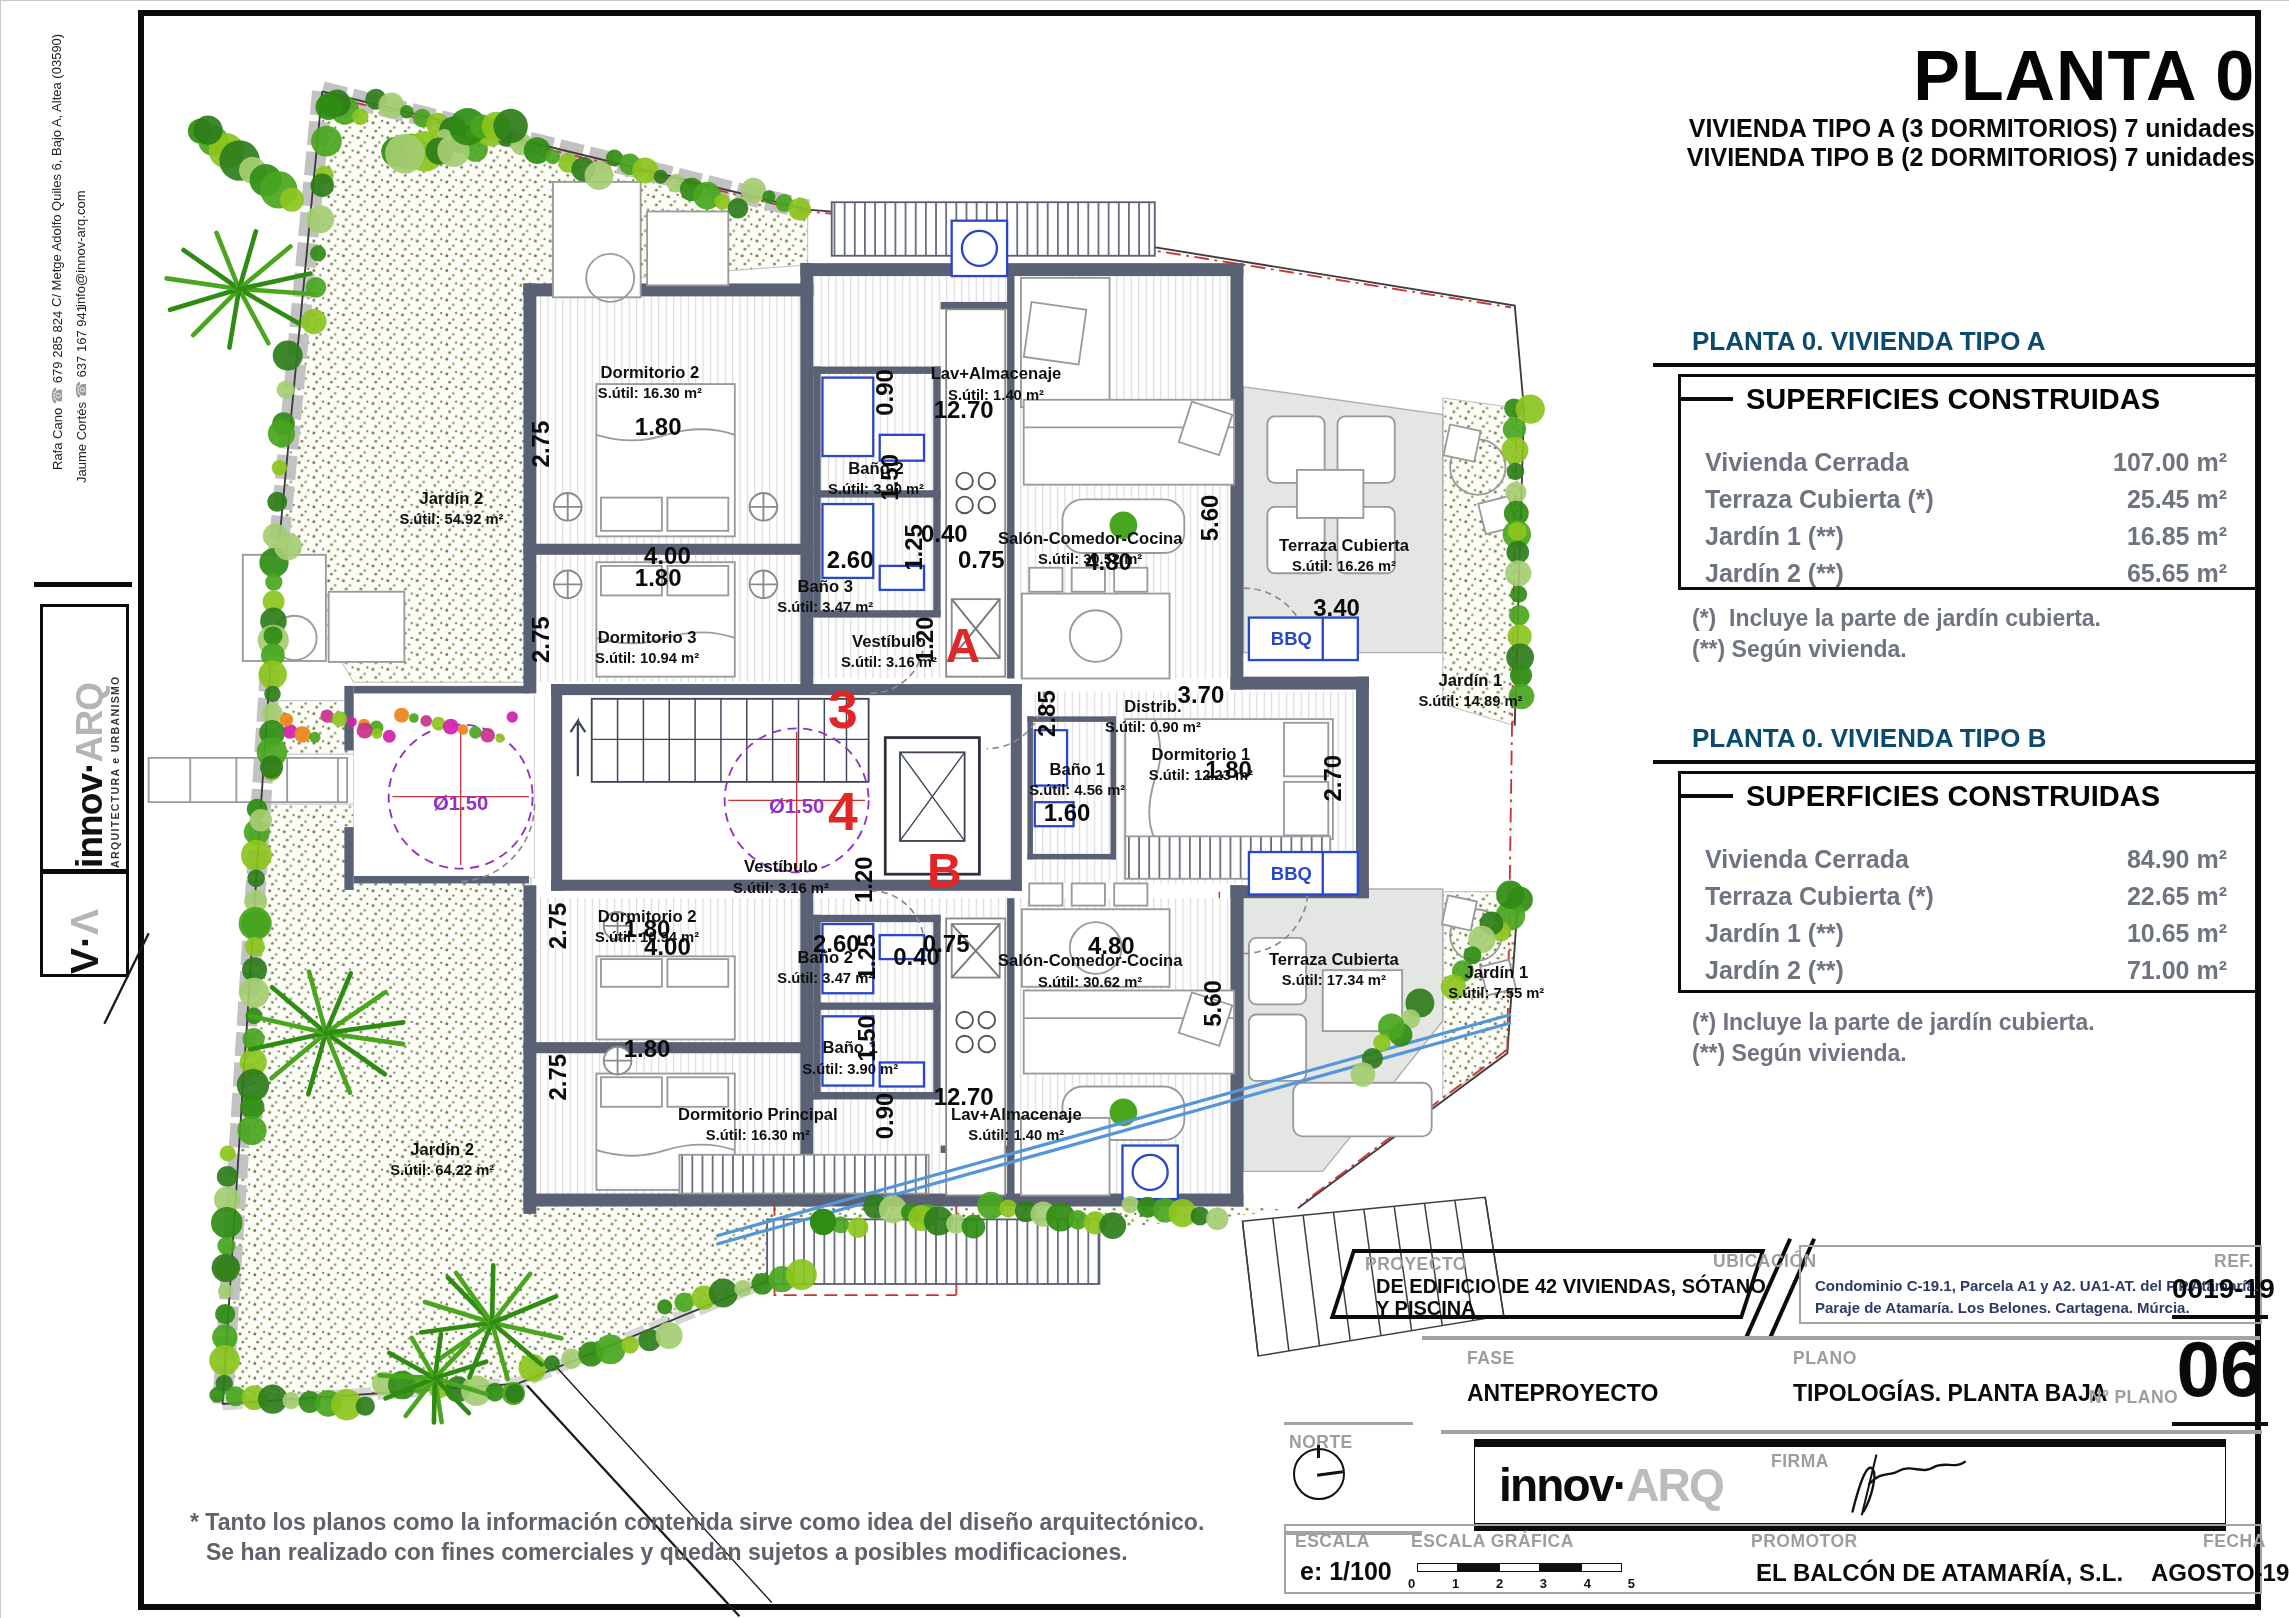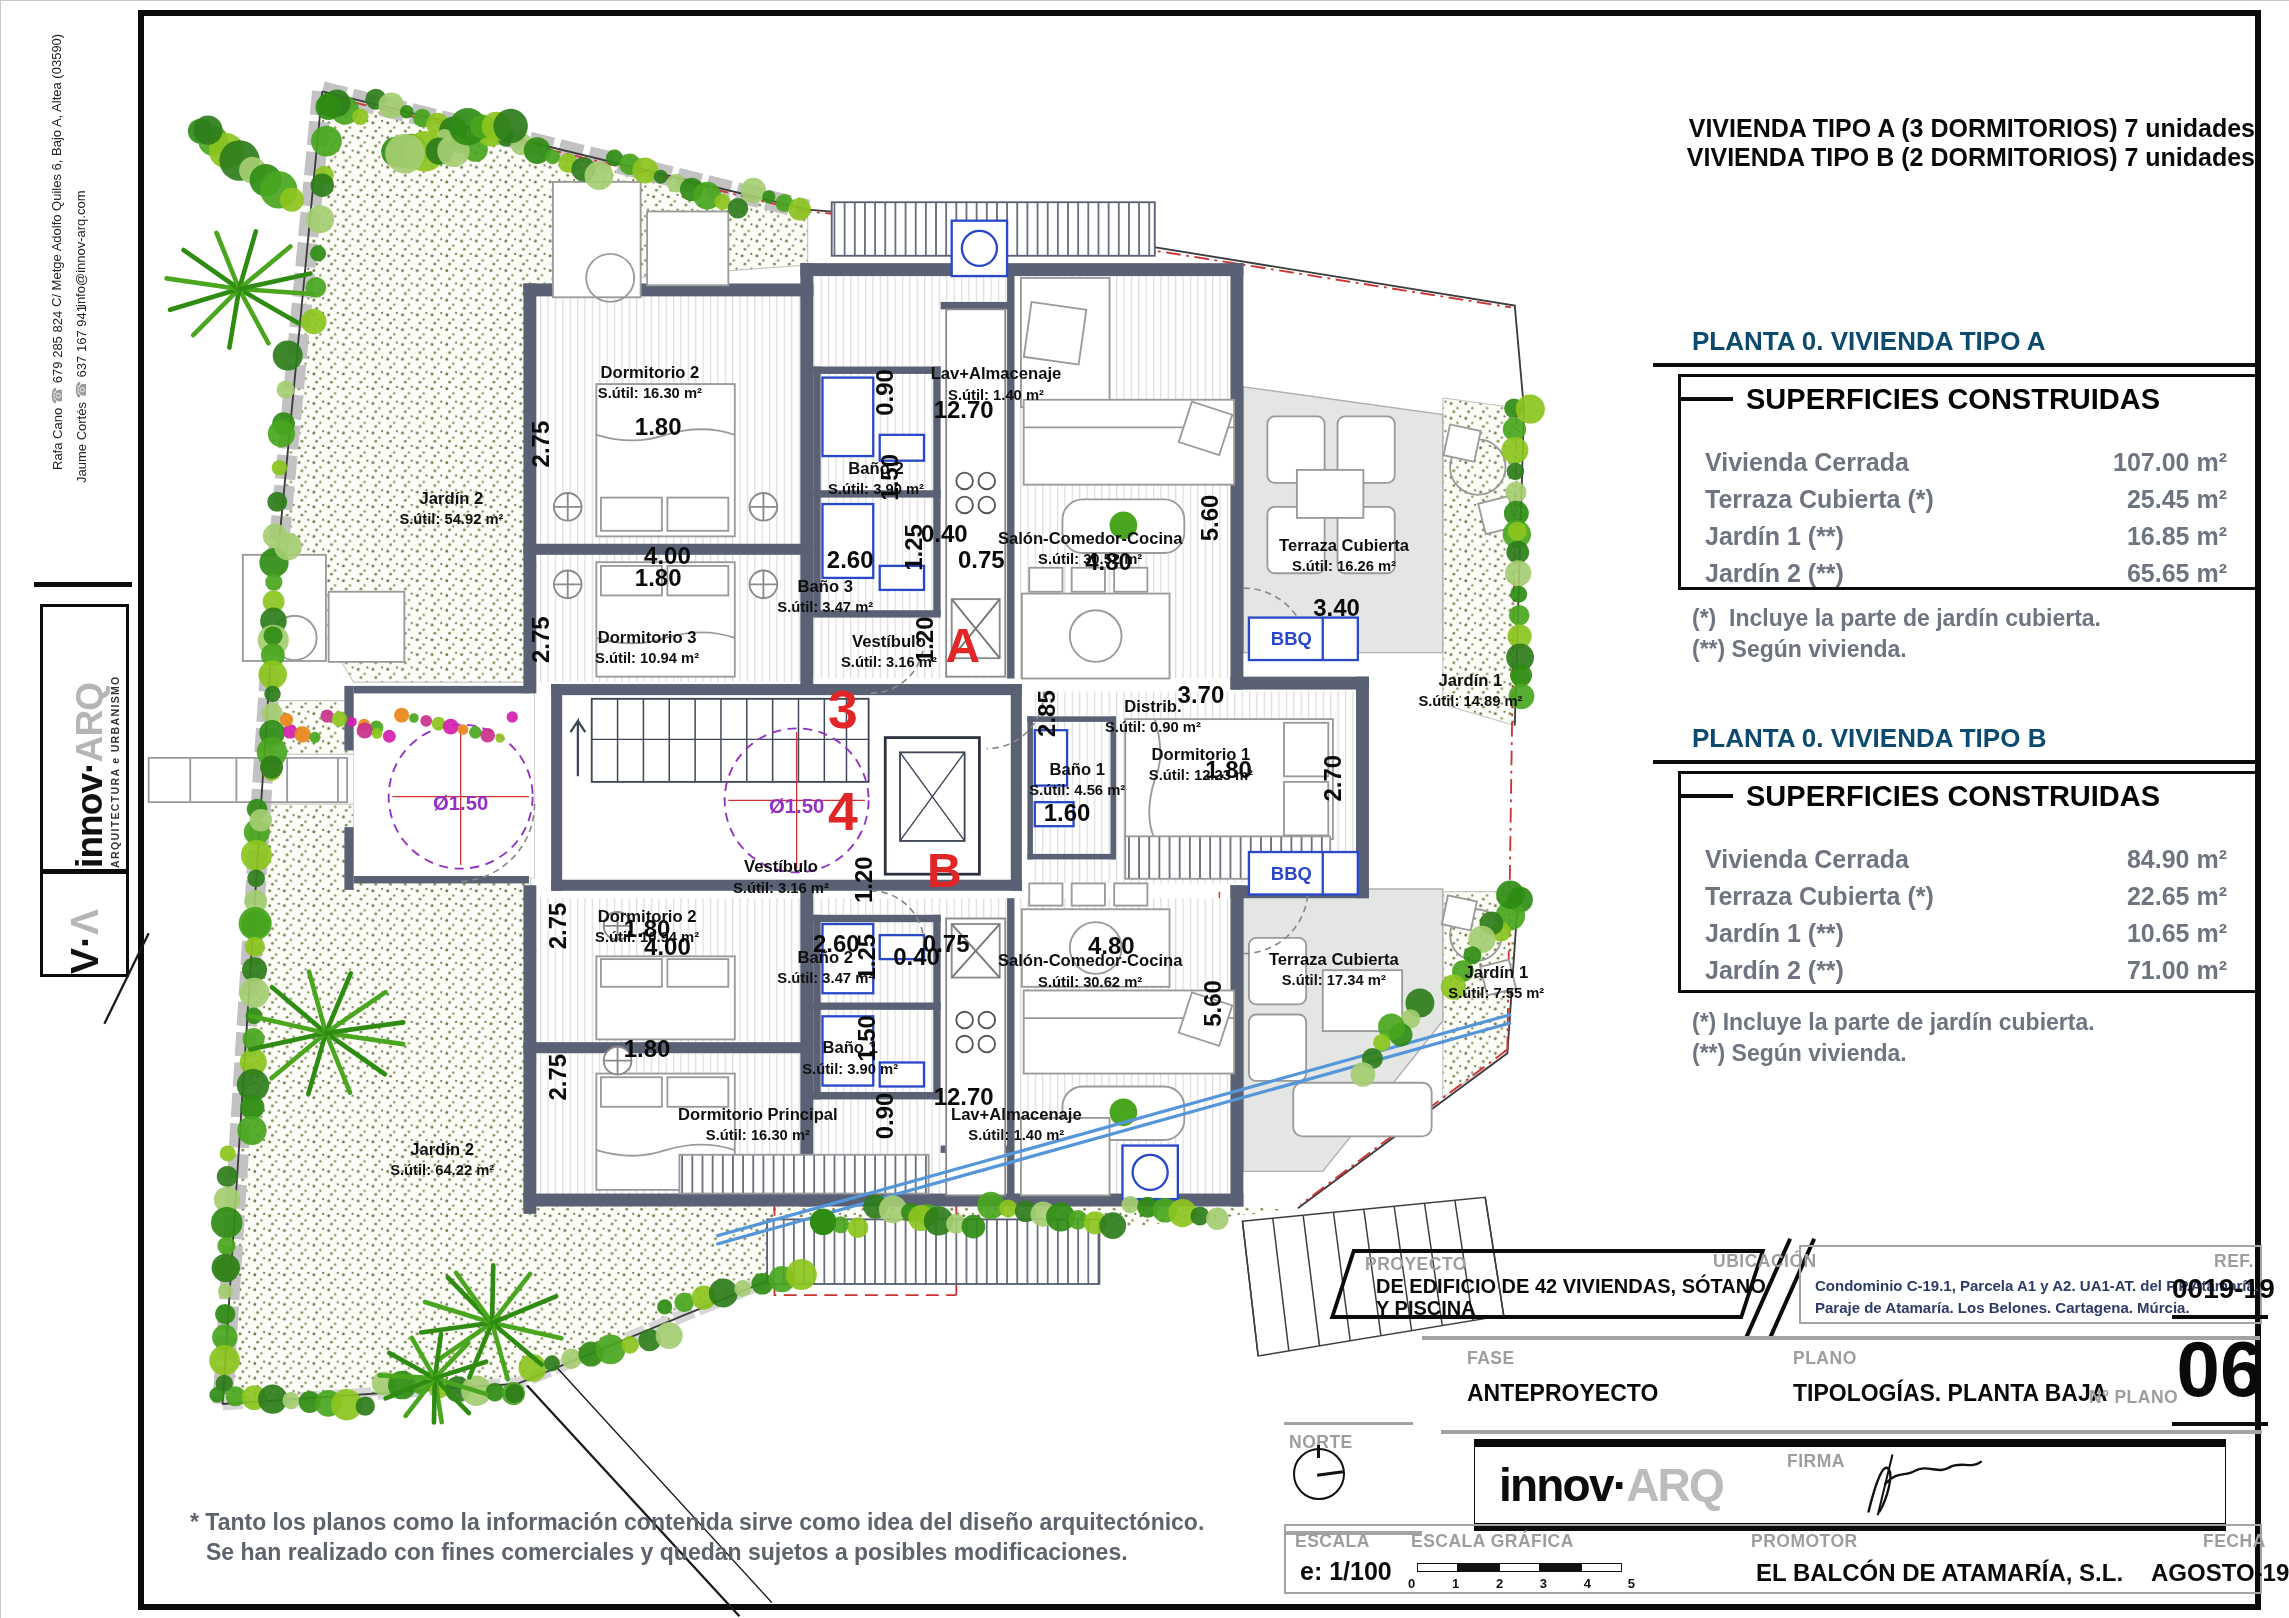--- a/index.html
+++ b/index.html
@@ -758,20 +758,21 @@
         <text x="1022" y="960" class="marker ">B</text>
         <text x="912" y="788" class="marker num">3</text>
         <text x="912" y="898" class="marker num">4</text>
         <text x="498" y="876" class="radius">Ø1.50</text>
         <text x="862" y="880" class="radius">Ø1.50</text>
         <text x="1398" y="698" class="bbq-text">BBQ</text>
         <text x="1398" y="952" class="bbq-text">BBQ</text>
       </g>
   </svg>
 
+  <div class="pl-title">PLANTA 0</div>
   <div class="pl-sub" style="top:113px;">VIVIENDA TIPO A (3 DORMITORIOS) 7 unidades</div>
   <div class="pl-sub" style="top:142px;">VIVIENDA TIPO B (2 DORMITORIOS) 7 unidades</div>
 
   <div class="sec-head" style="left:1691px;top:325px;">PLANTA 0. VIVIENDA TIPO A</div>
   <div class="sec-rule" style="left:1652px;top:362px;width:605px;"></div>
   <div class="sup-box" style="left:1677px;top:373px;width:580px;height:216px;">
     <div class="sup-title-row">
         <div class="sup-title-line"></div>
       <div class="sup-title">SUPERFICIES CONSTRUIDAS</div>
       </div>
@@ -851,21 +852,21 @@
   <div class="abs" style="left:2171px;top:1421px;width:96px;height:3.7px;background:#0b0b0b;"></div>
   <div class="grule" style="left:1440px;top:1429px;width:821px;height:3.7px;"></div>
 
   <div class="grule" style="left:1283px;top:1421px;width:129px;height:2.8px;"></div>
   <div class="abs tb-label" style="left:1288px;top:1431px;">NORTE</div>
   <div class="norte-circ"></div>
   <div class="grule" style="left:1283px;top:1530px;width:138px;height:3.7px;"></div>
 
   <div class="arq-box">
     <div class="arq-logo"><span>innov</span><span>·</span><span class="arq">ARQ</span></div>
-    <div style="margin-left:64px;display:flex;align-items:flex-start;">
+    <div style="margin-left:48px;display:flex;align-items:flex-start;">
       <div class="tb-label">FIRMA</div>
       <svg width="138" height="72" viewBox="0 0 150 78" style="margin-left:7.4px;margin-top:-3.7px;">
         <path d="M18,70 C26,38 34,16 40,24 C45,31 38,56 30,70 M36,40 C48,26 58,32 68,26 C82,18 94,30 106,22 C118,15 130,24 140,16" stroke="#111" stroke-width="2.6" fill="none" stroke-linecap="round"></path>
         <path d="M44,8 L28,74" stroke="#111" stroke-width="2.2" fill="none"></path>
       </svg>
     </div>
   </div>
 
   <div class="bot-box"></div>
   <div class="abs tb-label" style="left:1294px;top:1530px;">ESCALA</div>

